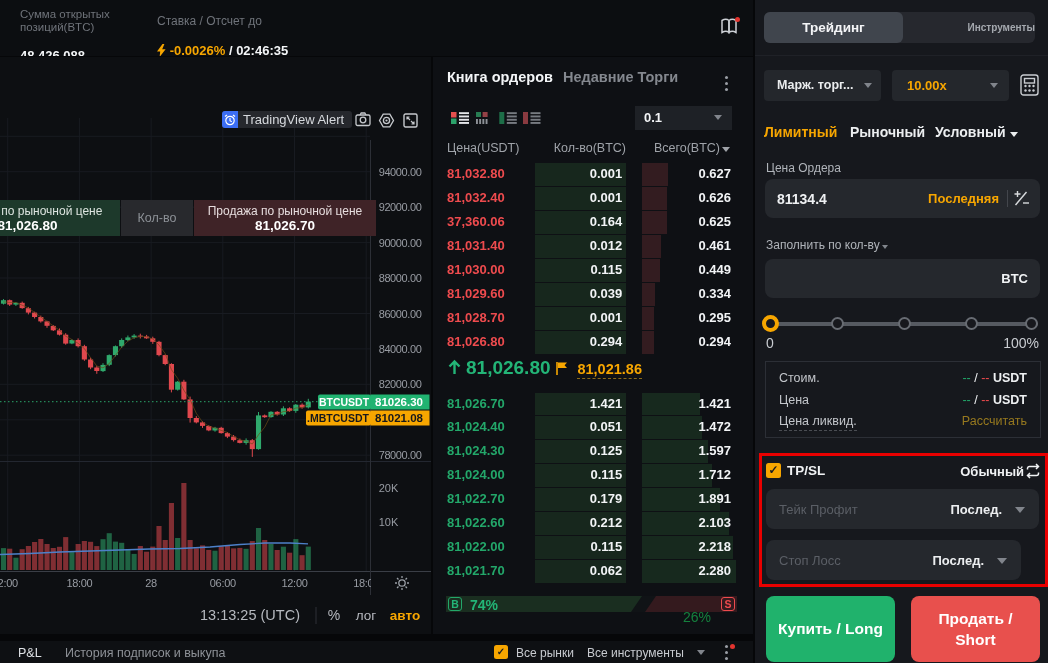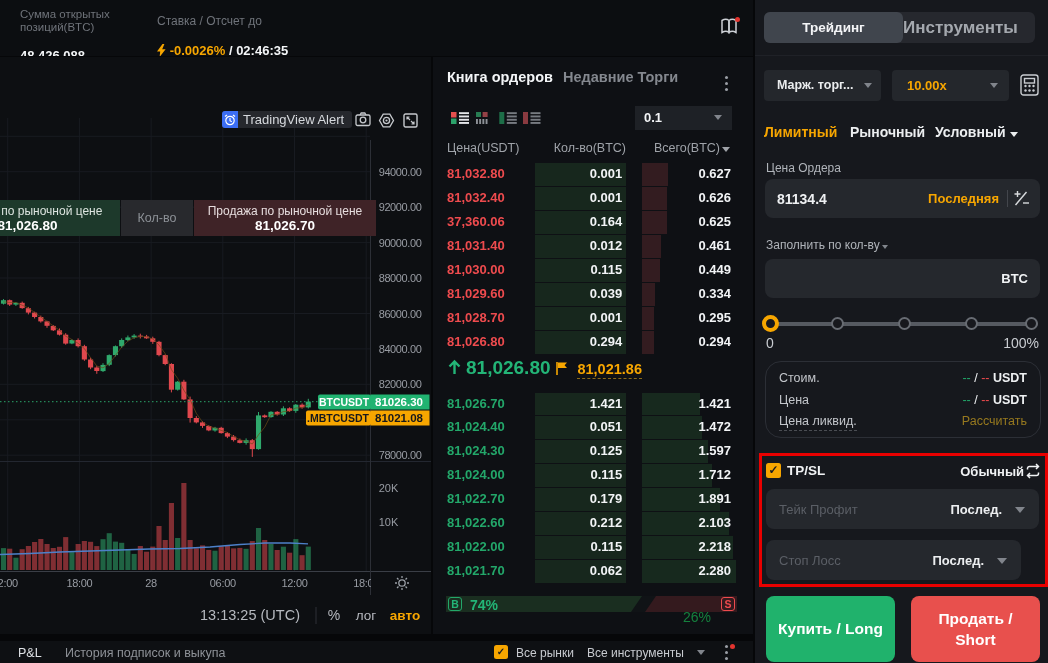--- a/index.html
+++ b/index.html
@@ -476,21 +476,21 @@
     <div class="abs" style="left:2px;top:1px;width:14px;height:14px;border:1px solid #23a76a;border-radius:3px;color:#23b577;font-size:10.5px;font-weight:bold;text-align:center;line-height:13px">B</div>
     <span class="abs" style="left:24px;top:1px;color:#23b577;font-size:14px;font-weight:bold">74%</span>
     <span class="abs" style="right:26px;top:13px;color:#15803d;font-size:14px;font-weight:normal">26%</span>
     <div class="abs" style="right:2px;top:1px;width:14px;height:14px;border:1px solid #ee4b4e;border-radius:3px;color:#ee4b4e;font-size:10.5px;font-weight:bold;text-align:center;line-height:13px">S</div>
   </div>
 </div>
 
 <div id="rp">
   <div class="abs" style="left:9px;top:12px;width:271px;height:31px;background:#26282e;border-radius:6px">
     <div class="abs" style="left:0;top:0;width:139px;height:31px;background:#40454d;border-radius:6px;text-align:center;line-height:31px;font-size:13.5px;font-weight:bold;color:#f4f5f7">Трейдинг</div>
-    <div class="abs" style="left:139px;top:0;width:132px;height:31px;text-align:left;line-height:31px;font-size:17px;font-weight:bold;color:#a4a8ae">Инструменты</div>
+    <div class="abs" style="left:139px;top:0;width:132px;height:31px;text-align:right;line-height:31px;font-size:10px;font-weight:bold;color:#a4a8ae">Инструменты</div>
   </div>
   <div class="abs" style="left:0;top:55px;width:293px;border-top:1px solid #1f2127"></div>
   <div class="ddl" style="left:9px;width:117px;padding-left:13px">Марж. торг...<span class="caret" style="position:absolute;right:9px;top:13px"></span></div>
   <div class="ddl" style="left:137px;width:117px;padding-left:15px;color:#f7a600;font-size:13px">10.00x<span class="caret" style="position:absolute;right:11px;top:13px"></span></div>
   <svg class="abs" style="left:265px;top:74px" width="19" height="22" viewBox="0 0 19 22" fill="none" stroke="#c9ccd1" stroke-width="1.4">
     <rect x="1" y="1" width="17" height="20" rx="2.5"></rect>
         <rect x="4.5" y="4.5" width="10" height="4.5" fill="none"></rect>
     <g fill="#c9ccd1" stroke="none">
           <circle cx="5.5" cy="12" r="1.2"></circle>
           <circle cx="9.5" cy="12" r="1.2"></circle>
@@ -520,21 +520,21 @@
   </div>
   <div class="abs" style="left:15px;top:321.5px;width:268px;height:4px;background:#565a61;border-radius:2px">
     <div class="sldot" style="left:60.5px"></div>
     <div class="sldot" style="left:127.5px"></div>
     <div class="sldot" style="left:194.5px"></div>
     <div class="sldot" style="left:255px"></div>
     <div class="abs" style="left:-8px;top:-6.5px;width:17px;height:17px;border-radius:50%;background:#17181d;border:4.5px solid #f7a600"></div>
   </div>
   <div class="abs" style="left:11px;top:335px;font-size:14px;color:#c9ccd1">0</div>
   <div class="abs" style="right:9px;top:335px;font-size:14px;color:#c9ccd1">100%</div>
-  <div class="abs" style="left:10px;top:361px;width:276px;height:77px;border:1px solid #2c2f36;border-radius:16px;font-size:12.5px">
+  <div class="abs" style="left:10px;top:361px;width:276px;height:77px;border:1px solid #2c2f36;border-radius:0;font-size:12.5px">
     <span class="abs" style="left:13px;top:9px;color:#c3c6cb">Стоим.</span>
     <span class="abs" style="right:13px;top:9px"><span style="color:#23a76a">--</span><span style="color:#eef0f2"> / </span><span style="color:#ee4b4e">--</span><span style="color:#eef0f2;font-weight:600"> USDT</span></span>
     <span class="abs" style="left:13px;top:31px;color:#c3c6cb">Цена</span>
     <span class="abs" style="right:13px;top:31px"><span style="color:#23a76a">--</span><span style="color:#eef0f2"> / </span><span style="color:#ee4b4e">--</span><span style="color:#eef0f2;font-weight:600"> USDT</span></span>
     <span class="abs" style="left:13px;top:52px;color:#c3c6cb;border-bottom:1.5px dashed #4a4d53;padding-bottom:2px">Цена ликвид.</span>
     <span class="abs" style="right:13px;top:52px;color:#97791f">Рассчитать</span>
   </div>
 
   <div class="abs" style="left:4px;top:453px;width:289px;height:134px;border:3px solid #e90000">
     <div class="chk" style="left:4px;top:7px">✓</div>

